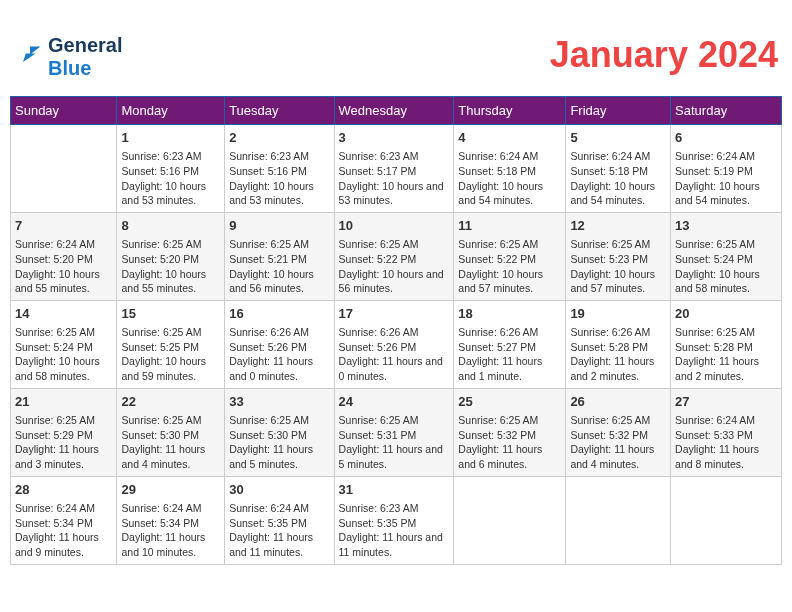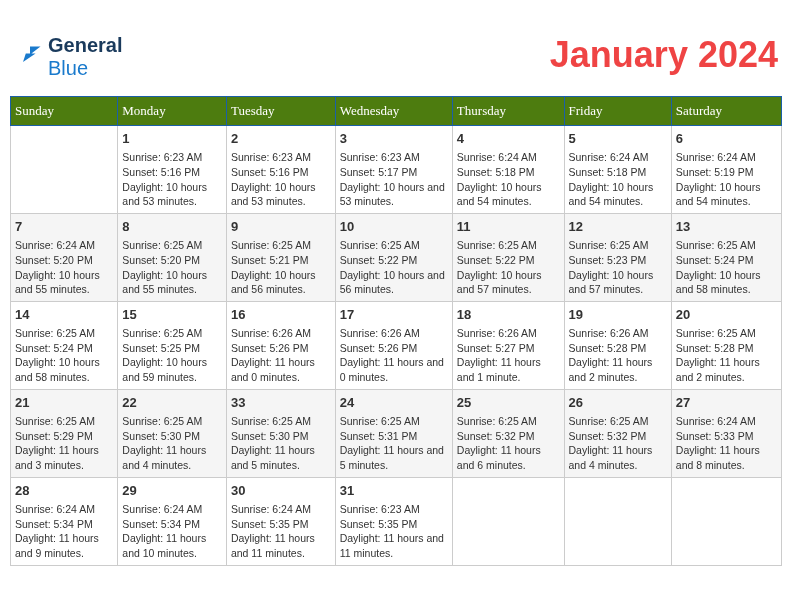--- a/index.html
+++ b/index.html
@@ -39,28 +39,27 @@
     .title-location {
       font-size: 16px;
       color: #555;
     }
     table {
       width: 100%;
       border-collapse: collapse;
       font-size: 11px;
     }
     thead th {
-      background-color: #4d7c0f;
+      background-color: #701a75;
       color: #fff;
       padding: 6px 4px;
       text-align: left;
       font-size: 13px;
       font-weight: normal;
       border: 1px solid #1a5fa8;
-      font-family: Liberation Serif, serif;
     }
     tbody tr {
       vertical-align: top;
     }
     tbody td {
       border: 1px solid #ccc;
       padding: 4px;
       min-height: 70px;
       vertical-align: top;
       color: #333;
@@ -90,21 +89,21 @@
 <div class="header">
   <div class="logo">
     <div>
       <svg class="logo-icon" viewBox="0 0 40 40" width="40" height="40">
 
         <polygon points="10,30 28,18 22,18 35,8 20,8 20,18 14,18" fill="#1a7acc"></polygon>
       </svg>
     </div>
     <div style="margin-left:4px;">
       <div style="font-size:20px;font-weight:bold;color:#1a3a5c;">General</div>
-      <div style="font-size:20px;font-weight:normal;color:#1a7acc;">Blue</div>
+      <div style="font-size:20px;font-weight:bold;color:#1a7acc;">Blue</div>
     </div>
   </div>
   <div class="title-section">
     <div class="title-month">January 2024</div>
   </div>
 </div>
 
 <table>
   <thead>
     <tr>

